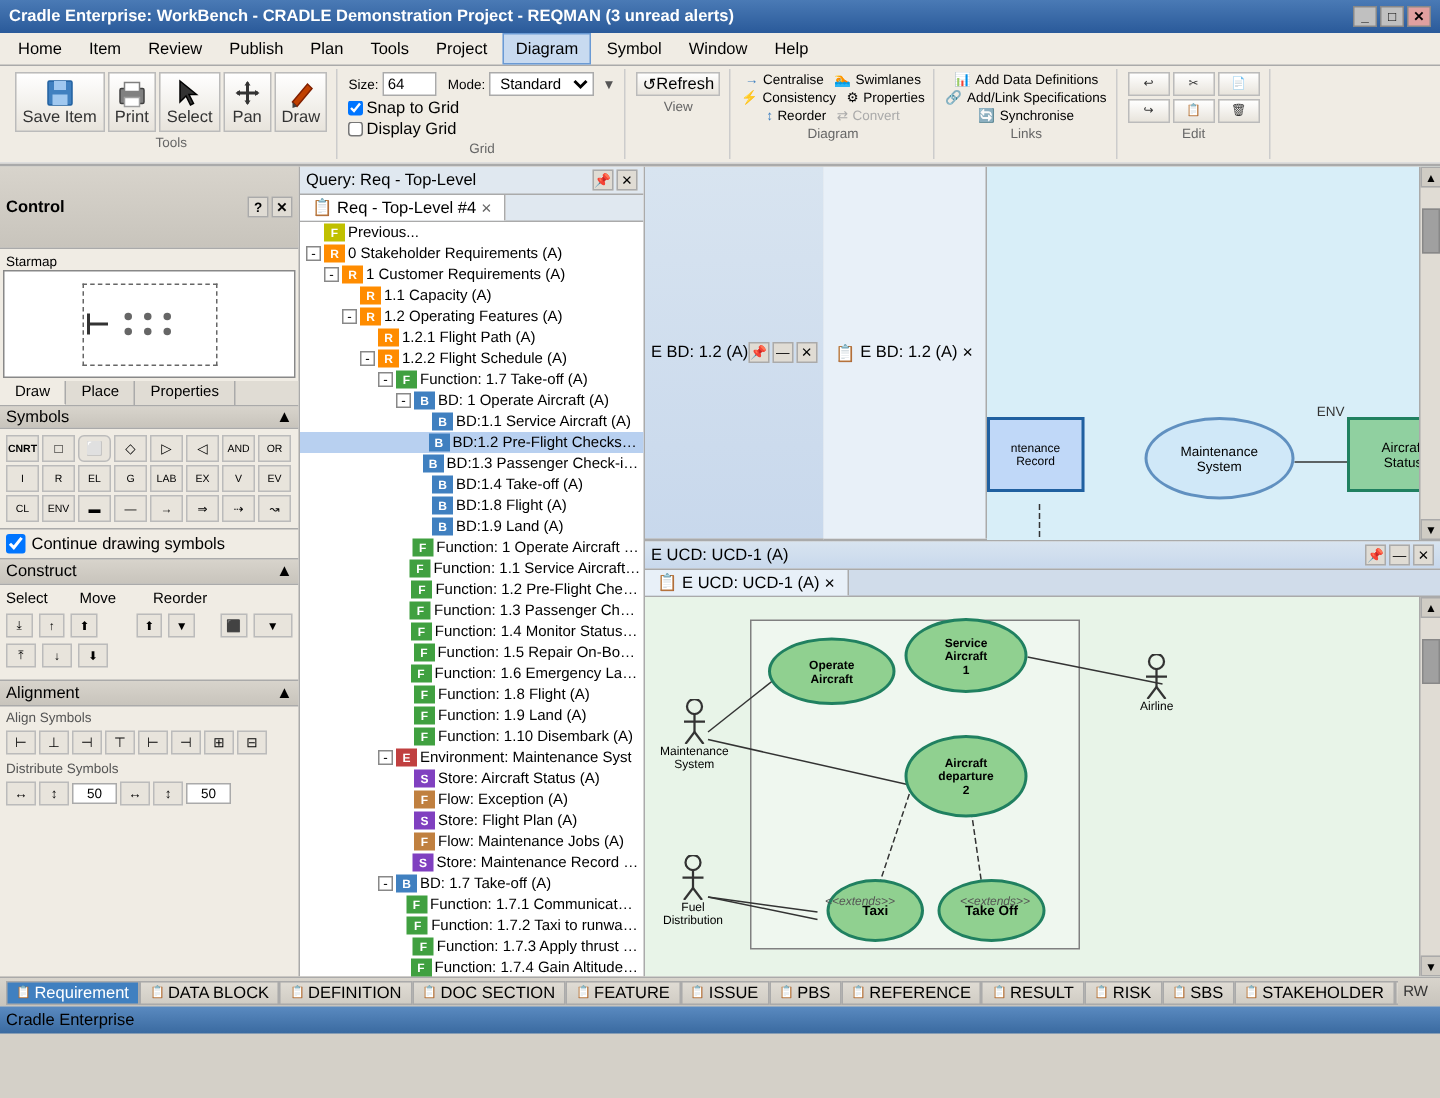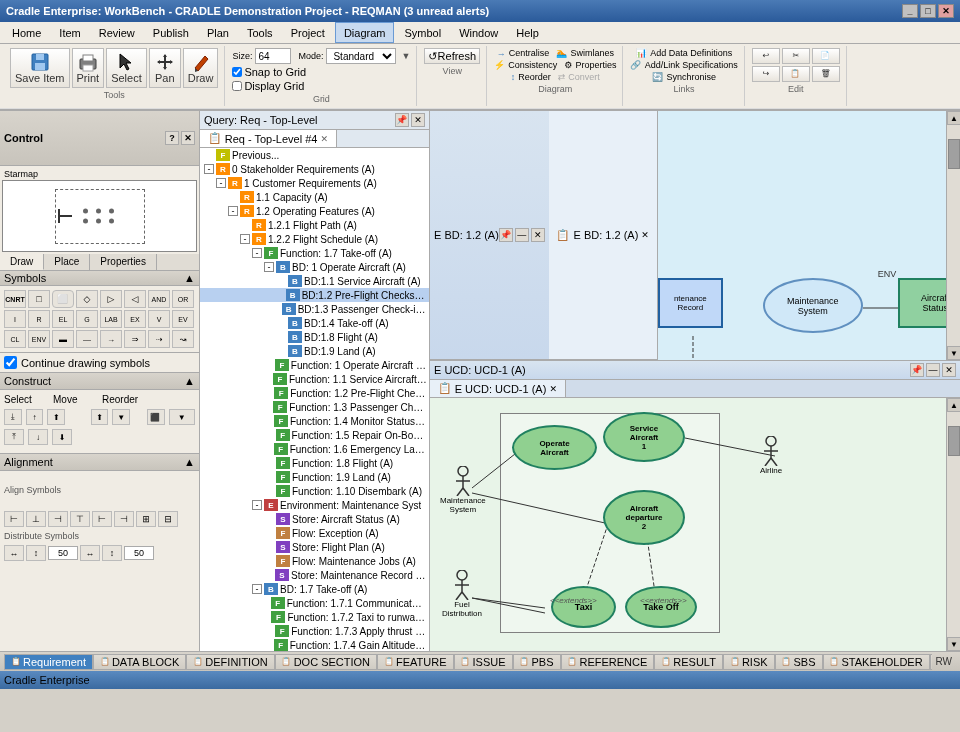--- a/index.html
+++ b/index.html
@@ -31,21 +31,21 @@
     .symbols-header { background: linear-gradient(to bottom, #d8d4cc, #c8c4bc); border-bottom: 1px solid #aaa; padding: 1px 4px; display: flex; align-items: center; justify-content: space-between; font-size: 10px; }
     .symbols-area { display: flex; flex-wrap: wrap; padding: 4px; gap: 2px; border-bottom: 1px solid #aaa; }
     .sym-btn { width: 22px; height: 18px; background: #e8e4dc; border: 1px solid #bbb; display: flex; align-items: center; justify-content: center; cursor: pointer; font-size: 9px; }
     .continue-cb { display: flex; align-items: center; gap: 4px; padding: 3px 4px; font-size: 10px; }
     .construct-header { background: linear-gradient(to bottom, #d8d4cc, #c8c4bc); border-bottom: 1px solid #aaa; border-top: 1px solid #aaa; padding: 2px 4px; display: flex; align-items: center; justify-content: space-between; }
     .construct-controls { padding: 4px; }
     .construct-row { display: flex; gap: 4px; align-items: center; margin-bottom: 4px; }
     .construct-label { font-size: 10px; width: 45px; }
     .construct-btn { width: 20px; height: 16px; background: #e8e4dc; border: 1px solid #bbb; display: flex; align-items: center; justify-content: center; cursor: pointer; font-size: 8px; }
     .alignment-header { background: linear-gradient(to bottom, #d8d4cc, #c8c4bc); border-bottom: 1px solid #aaa; border-top: 1px solid #aaa; padding: 2px 4px; display: flex; align-items: center; justify-content: space-between; }
-    .alignment-sub { font-size: 9px; color: #555; padding: 14px 4px; }
+    .alignment-sub { font-size: 9px; color: #555; padding: 2px 4px; }
     .alignment-btns { display: flex; gap: 2px; padding: 2px 4px; }
     .align-btn { width: 20px; height: 16px; background: #e8e4dc; border: 1px solid #bbb; display: flex; align-items: center; justify-content: center; cursor: pointer; }
     .distribute-sub { font-size: 9px; color: #555; padding: 2px 4px; }
     .distribute-btns { display: flex; gap: 2px; padding: 2px 4px; align-items: center; }
     .dist-input { width: 30px; height: 14px; border: 1px solid #aaa; background: white; font-size: 9px; text-align: center; }
 
     
     .tree-panel { width: 230px; background: white; border-right: 1px solid #aaa; display: flex; flex-direction: column; overflow: hidden; }
     .tree-header { background: #e0e8f0; border-bottom: 1px solid #aaa; padding: 2px 4px; display: flex; align-items: center; justify-content: space-between; font-size: 10px; }
     .tree-header-btns { display: flex; gap: 2px; }

